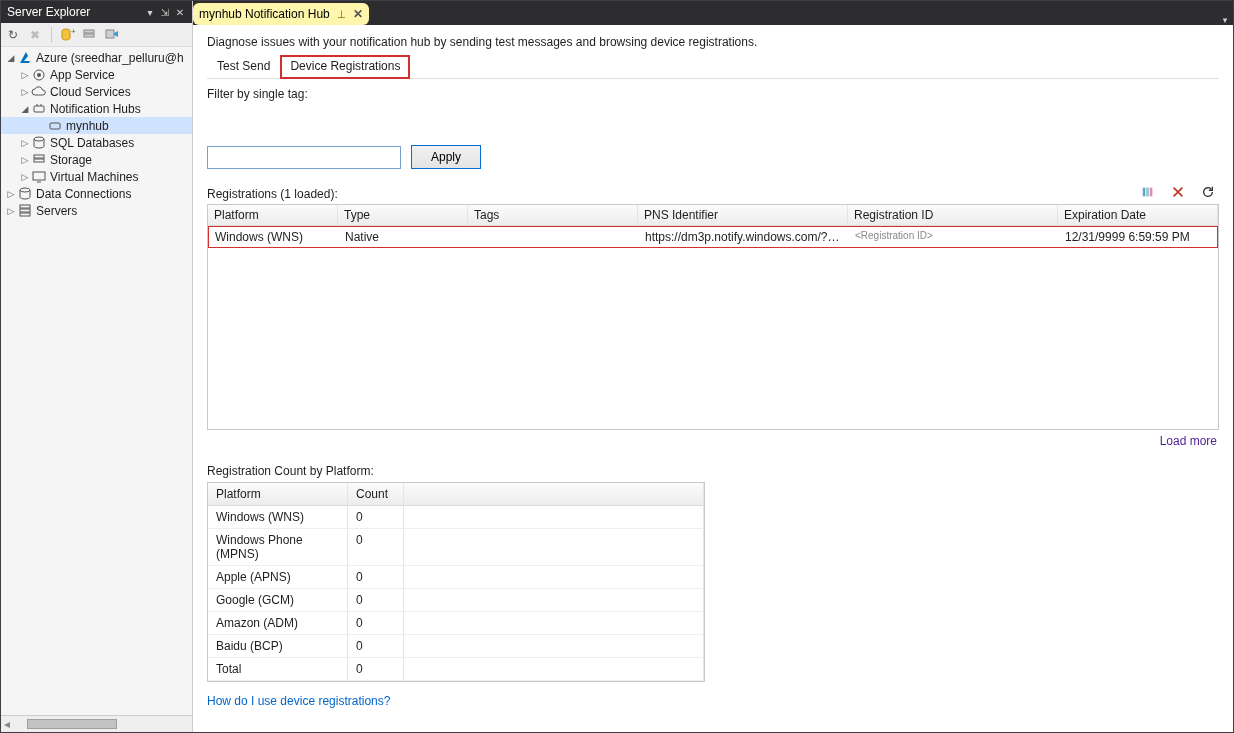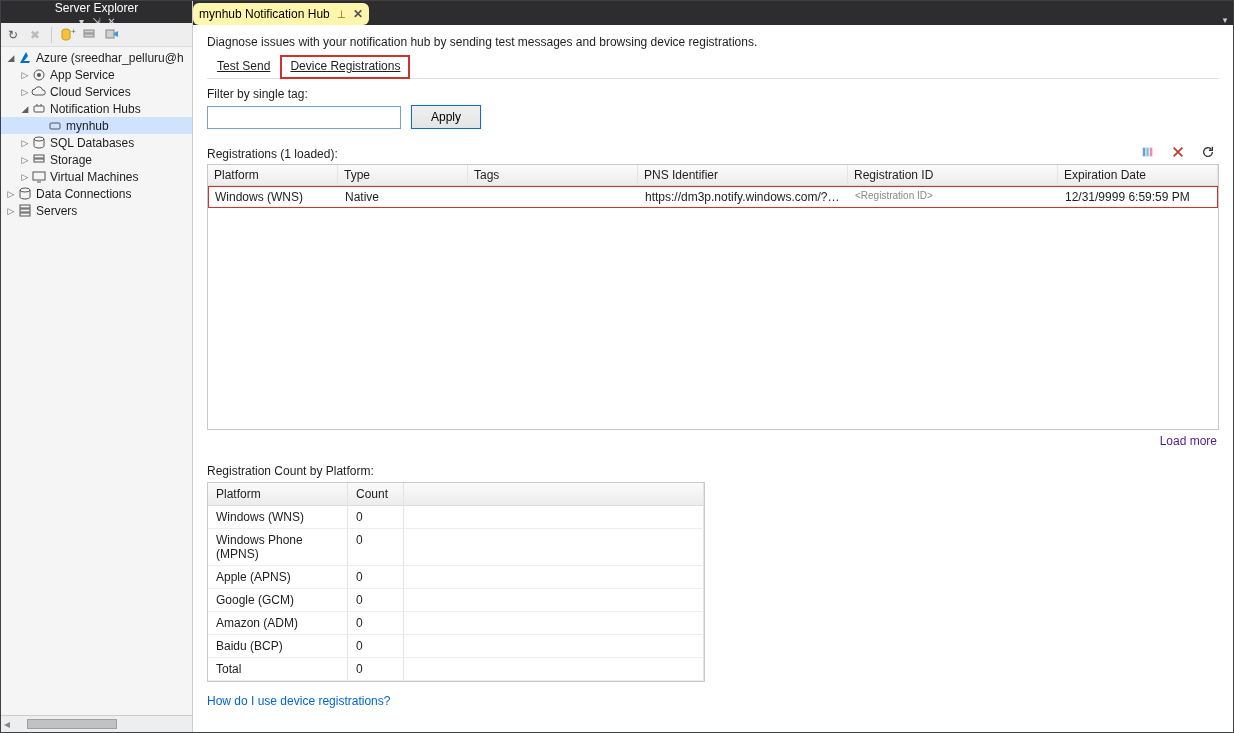--- a/index.html
+++ b/index.html
@@ -1,18 +1,18 @@
 <!DOCTYPE html>
 <html><head>
 <meta charset="utf-8">
 <style>
 * { box-sizing: border-box; margin: 0; padding: 0; }
 body { font-family: "Segoe UI", Tahoma, sans-serif; font-size: 12px; color: #1e1e1e; background: #fff; width: 1234px; height: 733px; overflow: hidden; display: flex; border: 1px solid #3f3f46; }
 .sidebar { width: 192px; background: #f5f5f5; display: flex; flex-direction: column; border-right: 1px solid #ccc; }
-.side-header { background: #2d2d30; color: #fff; height: 22px; display: flex; align-items: center; padding: 0 6px; font-size: 12px; flex-direction: column; }
+.side-header { background: #2d2d30; color: #fff; height: 22px; display: flex; align-items: center; padding: 0 6px; font-size: 12px; }
 .side-header-title { flex: 1; }
 .side-header-icons { display: flex; gap: 3px; align-items: center; }
 .side-header-icons span { width: 12px; height: 12px; display:inline-flex; align-items:center; justify-content:center; font-size:10px; color:#d0d0d0;}
 .side-toolbar { background: #eee; height: 24px; display: flex; align-items: center; padding: 0 4px; gap: 6px; border-bottom:1px solid #ddd;}
 .side-toolbar .tb-icon { width:16px; height:16px; display:inline-flex; align-items:center; justify-content:center; font-size:12px; color:#555;}
 .side-toolbar .sep { width:1px; height:16px; background:#ccc; margin:0 2px;}
 .tree { flex: 1; overflow: auto; padding: 2px 0; background:#f5f5f5;}
 .tree-row { display: flex; align-items: center; height: 17px; padding-right:4px; white-space: nowrap; }
 .tree-row .twisty { width:12px; text-align:center; color:#606060; font-size:9px; display:inline-block;}
 .tree-row .ticon { width:16px; height:16px; display:inline-flex; align-items:center; justify-content:center; margin-right:3px;}
@@ -26,25 +26,25 @@
 .main { flex:1; display:flex; flex-direction:column; background:#fff;}
 .tabbar { height:24px; background:#2d2d30; display:flex; align-items:flex-end;}
 .doctab { height:22px; background:#fef6ad; color:#000; display:flex; align-items:center; padding:0 6px; gap:8px; font-size:12px;border-radius:6px;}
 .doctab .pin{ color:#8a7b00; font-size:11px;}
 .doctab .close{ color:#555; font-size:12px; font-weight:bold;}
 .tabbar-fill{flex:1;}
 .tabbar-drop{width:16px; color:#d0d0d0; text-align:center; font-size:9px;}
 .content { flex:1; padding:10px 14px 24px 14px; overflow:auto; display:flex; flex-direction:column;}
 .diag-text{ margin-bottom:6px; color:#1e1e1e;}
 .subtabs{ display:flex; border-bottom:1px solid #e0e0e0; margin-bottom:8px;}
-.subtab{ padding:4px 10px 5px 10px; cursor:pointer;text-decoration:underline;}
+.subtab{ padding:4px 10px 5px 10px; cursor:pointer;}
 .subtab.inactive{ color:#1e1e1e;}
 .subtab.active{ border:2px solid #d03030; color:#1e1e1e; padding:2px 8px 3px 8px; margin-bottom:-1px; background:#fff;}
 .filter-label{ margin-bottom:4px;}
-.filter-row{ display:flex; gap:10px; align-items:center; margin-bottom:16px;}
+.filter-row{ display:flex; gap:10px; align-items:center; margin-bottom:16px;margin-top:40px;}
 .filter-input{ width:194px; height:23px; border:1px solid #7a9fcf; padding:0 4px; font-size:12px;}
 .apply-btn{ width:70px; height:24px; background:linear-gradient(#f0f0f0,#e4e4e4); border:1px solid #0a6ed1; font-size:12px;}
 .reg-head-row{display:flex; align-items:center; margin-bottom:2px;}
 .reg-label{flex:1;}
 .reg-tools{display:flex; gap:16px; align-items:center; padding-right:4px;}
 .reg-tools svg{width:14px;height:14px;}
 .reg-table{ border:1px solid #c8c8c8; height:280px; overflow:hidden;}
 .rt-header{ display:flex; background:linear-gradient(#fbfbfb,#ececec); border-bottom:1px solid #dcdcdc;}
 .rt-header .col, .rt-row .col{ padding:3px 6px; border-right:1px solid #e4e4e4; overflow:hidden; text-overflow:ellipsis; white-space:nowrap;}
 .col-platform{width:130px;} .col-type{width:130px;} .col-tags{width:170px;} .col-pns{width:210px;} .col-regid{width:210px;} .col-exp{flex:1;}

